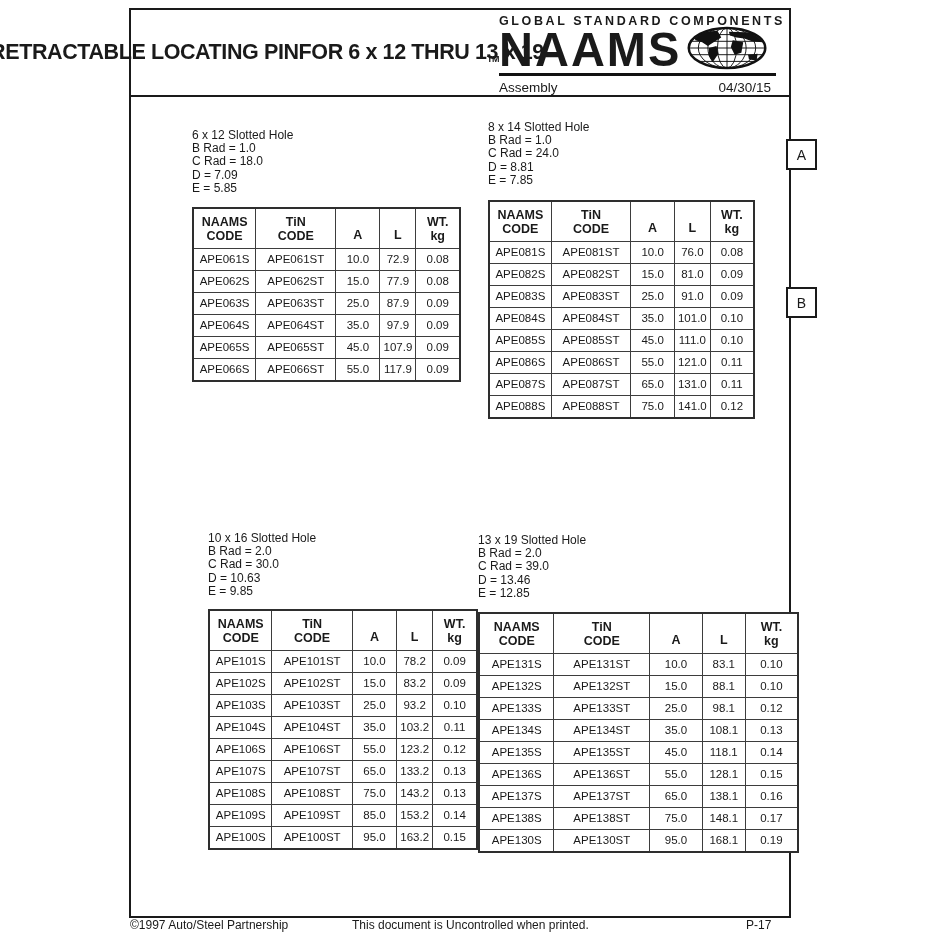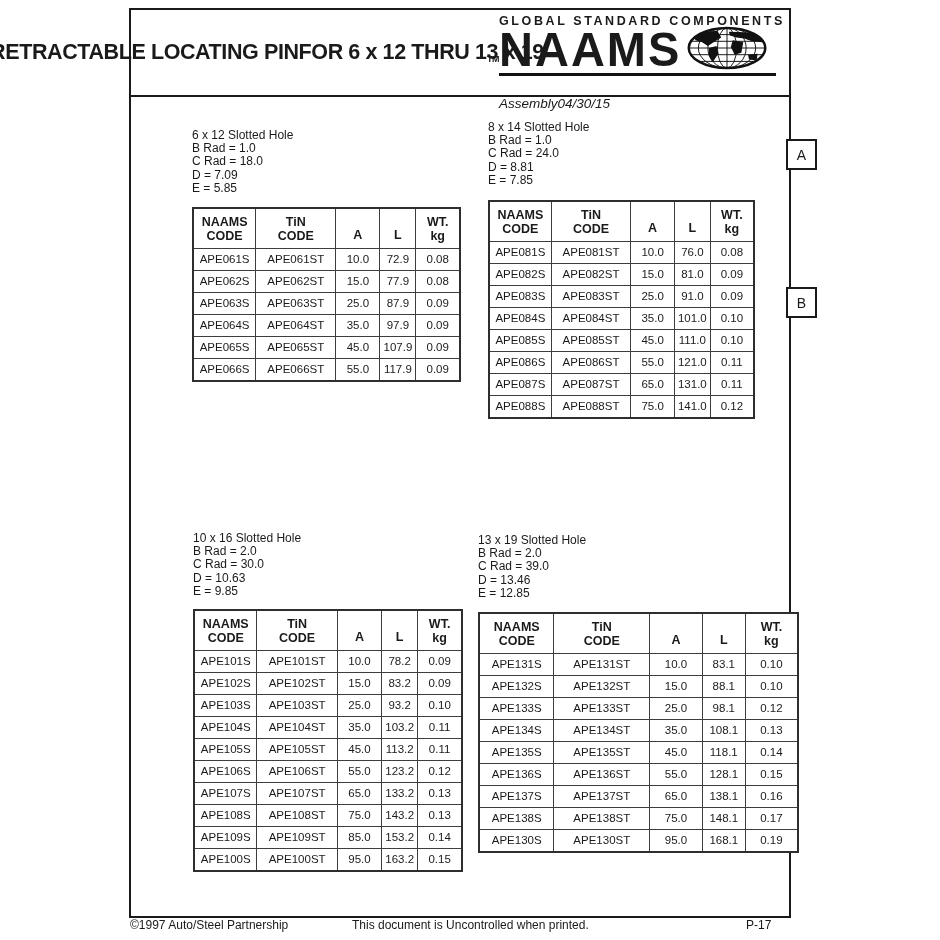--- a/index.html
+++ b/index.html
@@ -16,32 +16,32 @@
     justify-content:center;align-items:center;text-align:center;
     font-weight:bold;font-size:21.5px;line-height:25.5px;letter-spacing:-0.4px;white-space:nowrap;}
   .brand{flex:1;position:relative;padding:4px 8px 0 84px;}
   .tagline{margin-left:12px;font-weight:bold;font-size:12.5px;letter-spacing:2.6px;white-space:nowrap;}
   .logo-row{display:flex;align-items:flex-end;margin-top:-2px;}
   .tm{width:12px;font-size:9px;font-weight:bold;margin-bottom:6px;letter-spacing:-0.5px;}
   .naams{font-size:47px;font-weight:bold;line-height:40px;letter-spacing:2px;
     transform:scaleY(1.04);transform-origin:bottom left;white-space:nowrap;}
   .globe{margin-left:5px;margin-bottom:0px;}
   .brand-rule{height:3px;background:#111;margin:3px 0 0 12px;width:277px;}
-  .meta-row{display:flex;margin-left:12px;width:272px;
-    font-size:13.5px;padding-top:20px;font-style:italic;}
+  .meta-row{display:flex;justify-content:space-between;margin-left:12px;width:272px;
+    font-size:13.5px;padding-top:4px;}
   
   .side-tab{position:absolute;left:786px;width:27px;height:27px;border:2px solid #1a1a1a;
     background:#fff;display:flex;align-items:center;justify-content:center;
     font-size:14px;z-index:3;}
   .tab-a{top:139px;} .tab-b{top:287px;}
   
   .tsec{position:absolute;z-index:2;}
   .tsec0{left:192px;top:129px;width:269px;}
   .tsec1{left:488px;top:121px;width:267px;}
-  .tsec2{left:193px;top:532px;width:270px;}
+  .tsec2{left:208px;top:532px;width:270px;}
   .tsec3{left:478px;top:534px;width:321px;}
   .info{font-size:12px;line-height:13.2px;}
   .tsec0 table{margin-top:12px;} .tsec1 table{margin-top:13px;}
   .tsec2 table{margin-top:11px;} .tsec3 table{margin-top:12px;}
   table{border-collapse:collapse;width:100%;table-layout:fixed;background:#fff;
     border:2px solid #2e2e2e;}
   th,td{border:1px solid #3d3d3d;text-align:center;padding:0;overflow:hidden;white-space:nowrap;}
   thead th{height:39px;font-size:12.5px;font-weight:bold;line-height:14px;vertical-align:middle;}
   thead th.low{vertical-align:bottom;}
   thead th.low div{margin-bottom:6px;}
@@ -351,27 +351,20 @@
           <td>0.10</td>
         </tr>
         <tr>
           <td>APE104S</td>
           <td>APE104ST</td>
           <td>35.0</td>
           <td>103.2</td>
           <td>0.11</td>
         </tr>
         <tr>
-          <td>APE105S</td>
-          <td>APE105ST</td>
-          <td>45.0</td>
-          <td>113.2</td>
-          <td>0.11</td>
-        </tr>
-        <tr>
           <td>APE106S</td>
           <td>APE106ST</td>
           <td>55.0</td>
           <td>123.2</td>
           <td>0.12</td>
         </tr>
         <tr>
           <td>APE107S</td>
           <td>APE107ST</td>
           <td>65.0</td>

